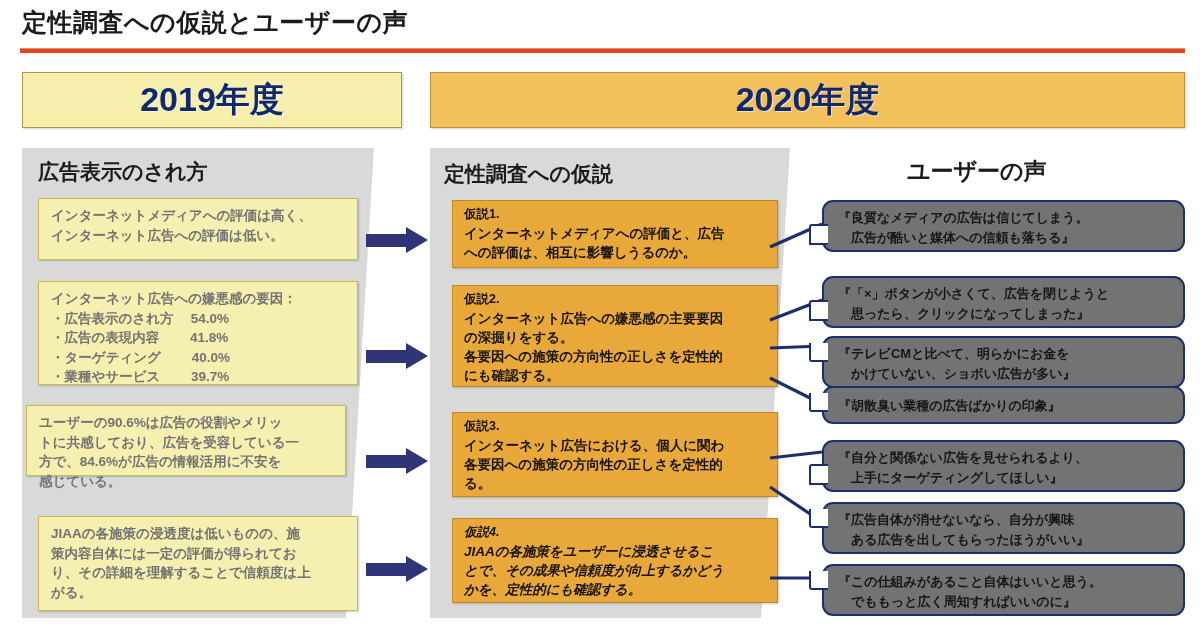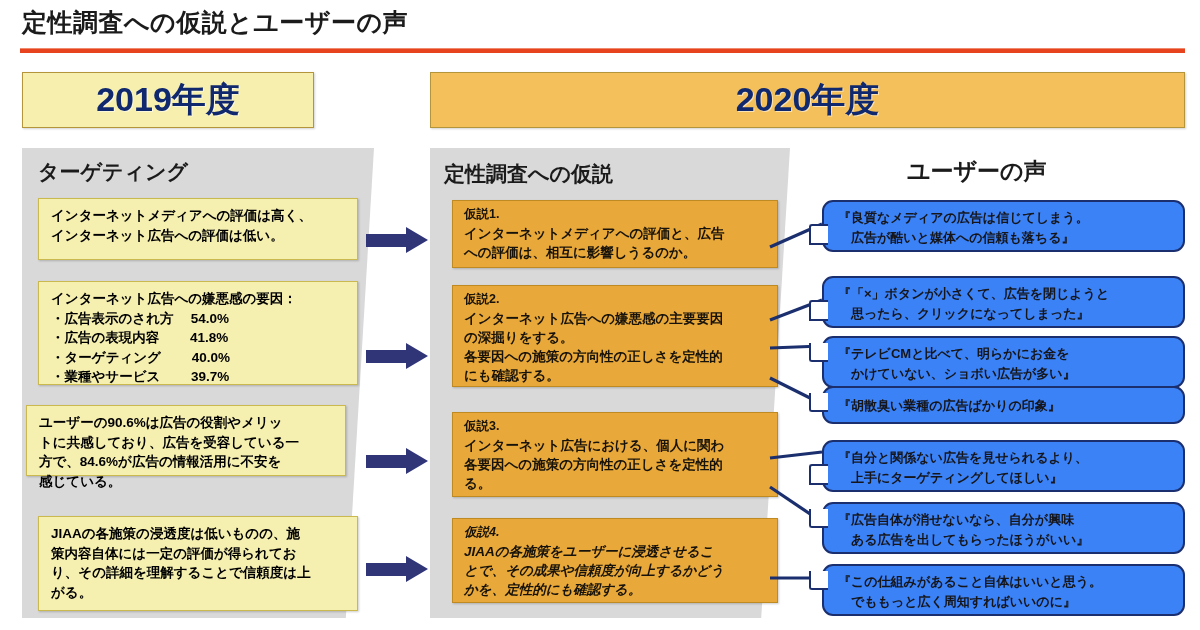--- a/index.html
+++ b/index.html
@@ -22,21 +22,21 @@
   }
 
   
   .year-banner{
     position:absolute;display:flex;align-items:center;justify-content:center;
     border:1px solid #b5953c;box-sizing:border-box;
     font-size:34px;font-weight:bold;color:#10286e;
     text-shadow:1px 1px 0 rgba(255,255,255,.55);
     box-shadow:1px 1px 2px rgba(0,0,0,.18);
   }
-  #banner2019{left:22px;top:72px;width:292px;height:56px;background:#f6efad;}
+  #banner2019{left:22px;top:72px;width:380px;height:56px;background:#f6efad;}
   #banner2020{left:430px;top:72px;width:755px;height:56px;background:#f3c05b;}
 
   
   .gray-panel{position:absolute;background:#d9d9d9;}
   #panel-left{
     left:22px;top:148px;width:352px;height:470px;
     clip-path:polygon(0 0,100% 0,92% 100%,0 100%);
   }
   #panel-mid{
     left:430px;top:148px;width:360px;height:470px;
@@ -48,21 +48,21 @@
   #head-left{left:38px;top:158px;}
   #head-mid{left:444px;top:160px;}
   #head-right{left:907px;top:156px;font-size:23px;}
 
   
   .ybox{
     position:absolute;box-sizing:border-box;
     background:#f5efb0;border:1px solid #c9b94e;
     box-shadow:1px 1px 2px rgba(0,0,0,.2);
     padding:7px 10px 10px 12px;
-    font-size:13.5px;line-height:1.45;color:#000000;font-weight:bold;
+    font-size:13.5px;line-height:1.45;color:#737373;font-weight:bold;
   }
   .ybox .line{white-space:nowrap;}
 
   
   .obox{
     position:absolute;box-sizing:border-box;
     background:#e9a93a;border:1px solid #c08a22;
     box-shadow:1px 1px 2px rgba(0,0,0,.2);
     padding:5px 8px 5px 11px;
     font-size:13.5px;line-height:1.42;color:#18130a;font-weight:bold;margin-left:8px;
@@ -78,21 +78,21 @@
   }
   .arrow .head{
     position:absolute;left:40px;top:0;width:0;height:0;
     border-top:13px solid transparent;border-bottom:13px solid transparent;
     border-left:22px solid #2f3577;
   }
 
   
   .voice{
     position:absolute;box-sizing:border-box;
-    background:#3b82f6;border:2.5px solid #1b2f6e;border-radius:11px;
+    background:#737373;border:2.5px solid #1b2f6e;border-radius:11px;
     padding:6px 10px 1px 14px;
     font-size:13px;line-height:1.5;color:#15151a;font-weight:bold;
   }
   .voice .line{white-space:nowrap;}
   
   .voice .tail{
     position:absolute;left:-15px;width:17px;height:17px;
     border-left:2.5px solid #1b2f6e;border-bottom:2.5px solid #1b2f6e;
     background:#ffffff;
   }
@@ -114,21 +114,21 @@
   <div class="gray-panel" id="panel-left"></div>
   <div class="gray-panel" id="panel-mid"></div>
 
   <div class="year-banner" id="banner2019">
     <span>2019年度</span>
   </div>
   <div class="year-banner" id="banner2020">
     <span>2020年度</span>
   </div>
 
-  <div class="col-head" id="head-left">ターゲティング</div>
+  <div class="col-head" id="head-left">広告表示のされ方</div>
   <div class="col-head" id="head-mid">定性調査への仮説</div>
   <div class="col-head" id="head-right">ユーザーの声</div>
 
   <div class="ybox" style="left:38px;top:198px;width:320px;height:62px;">
     <div class="line">インターネットメディアへの評価は高く、</div>
     <div class="line">インターネット広告への評価は低い。</div>
   </div>
 
   <div class="ybox" style="left:38px;top:281px;width:320px;height:104px;">
     <div class="line">インターネット広告への嫌悪感の要因：</div>

